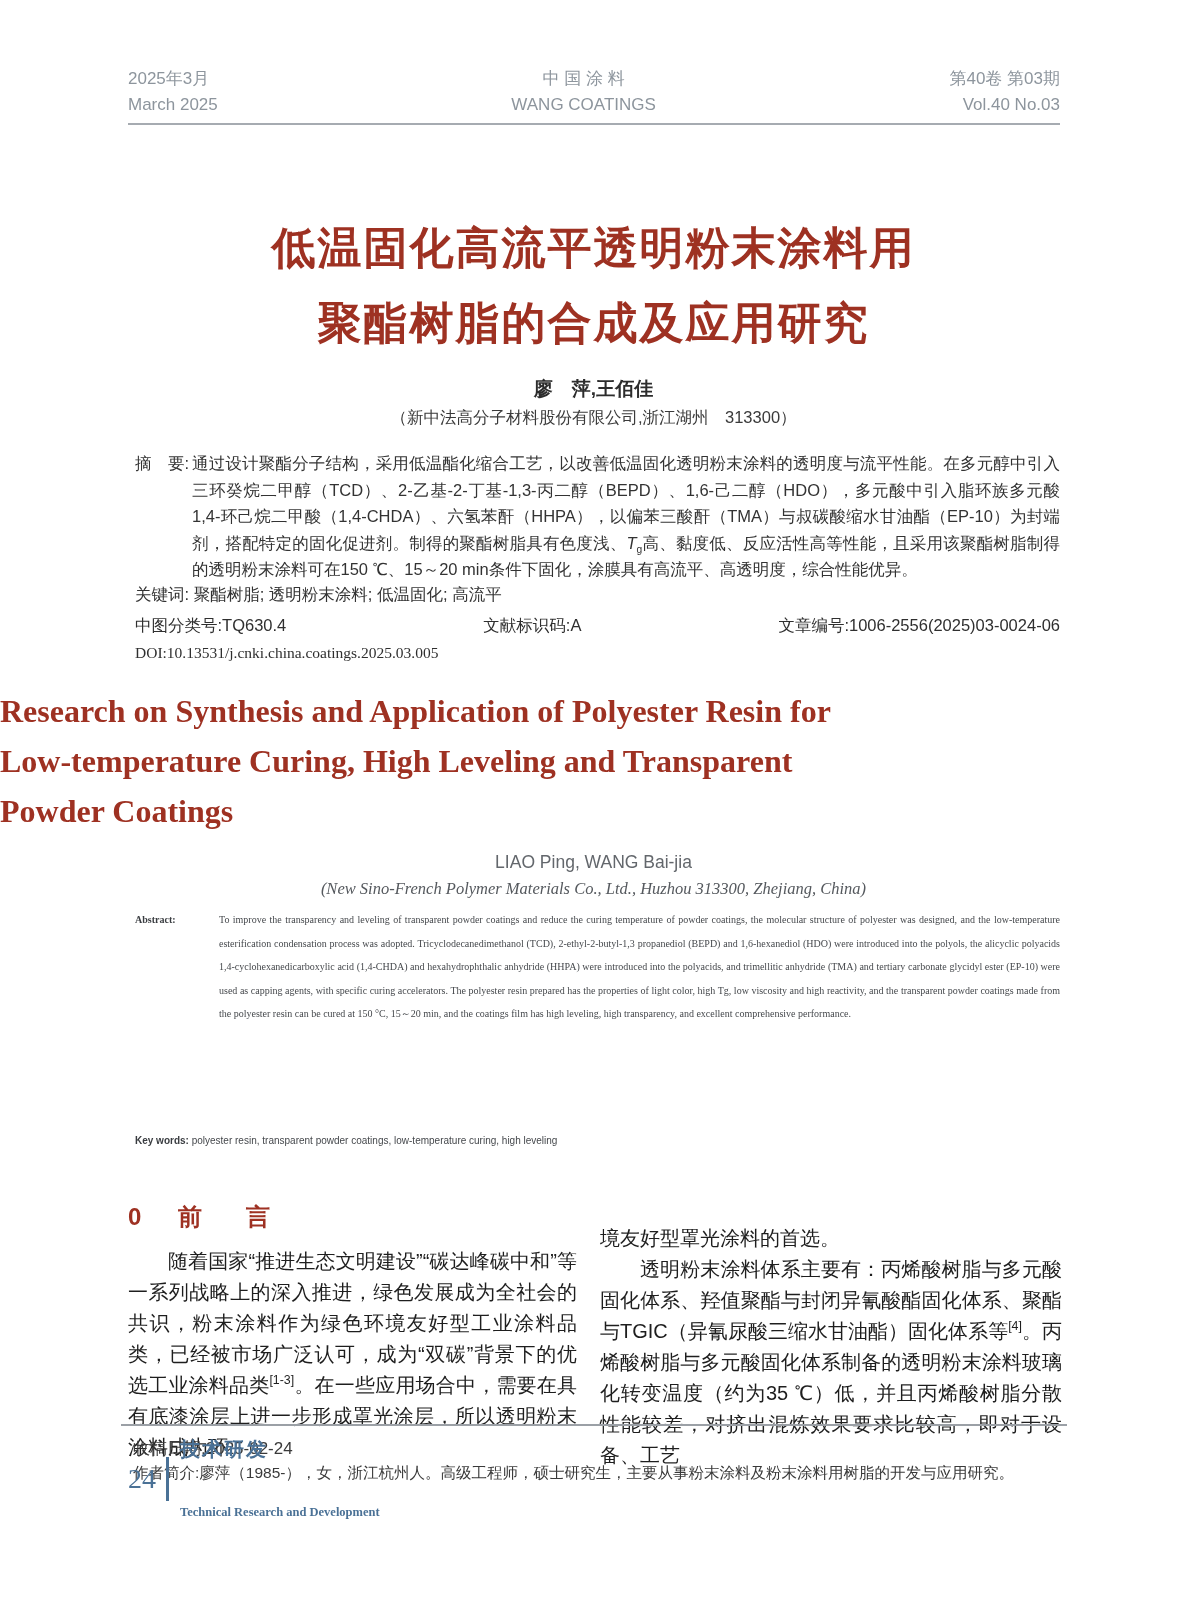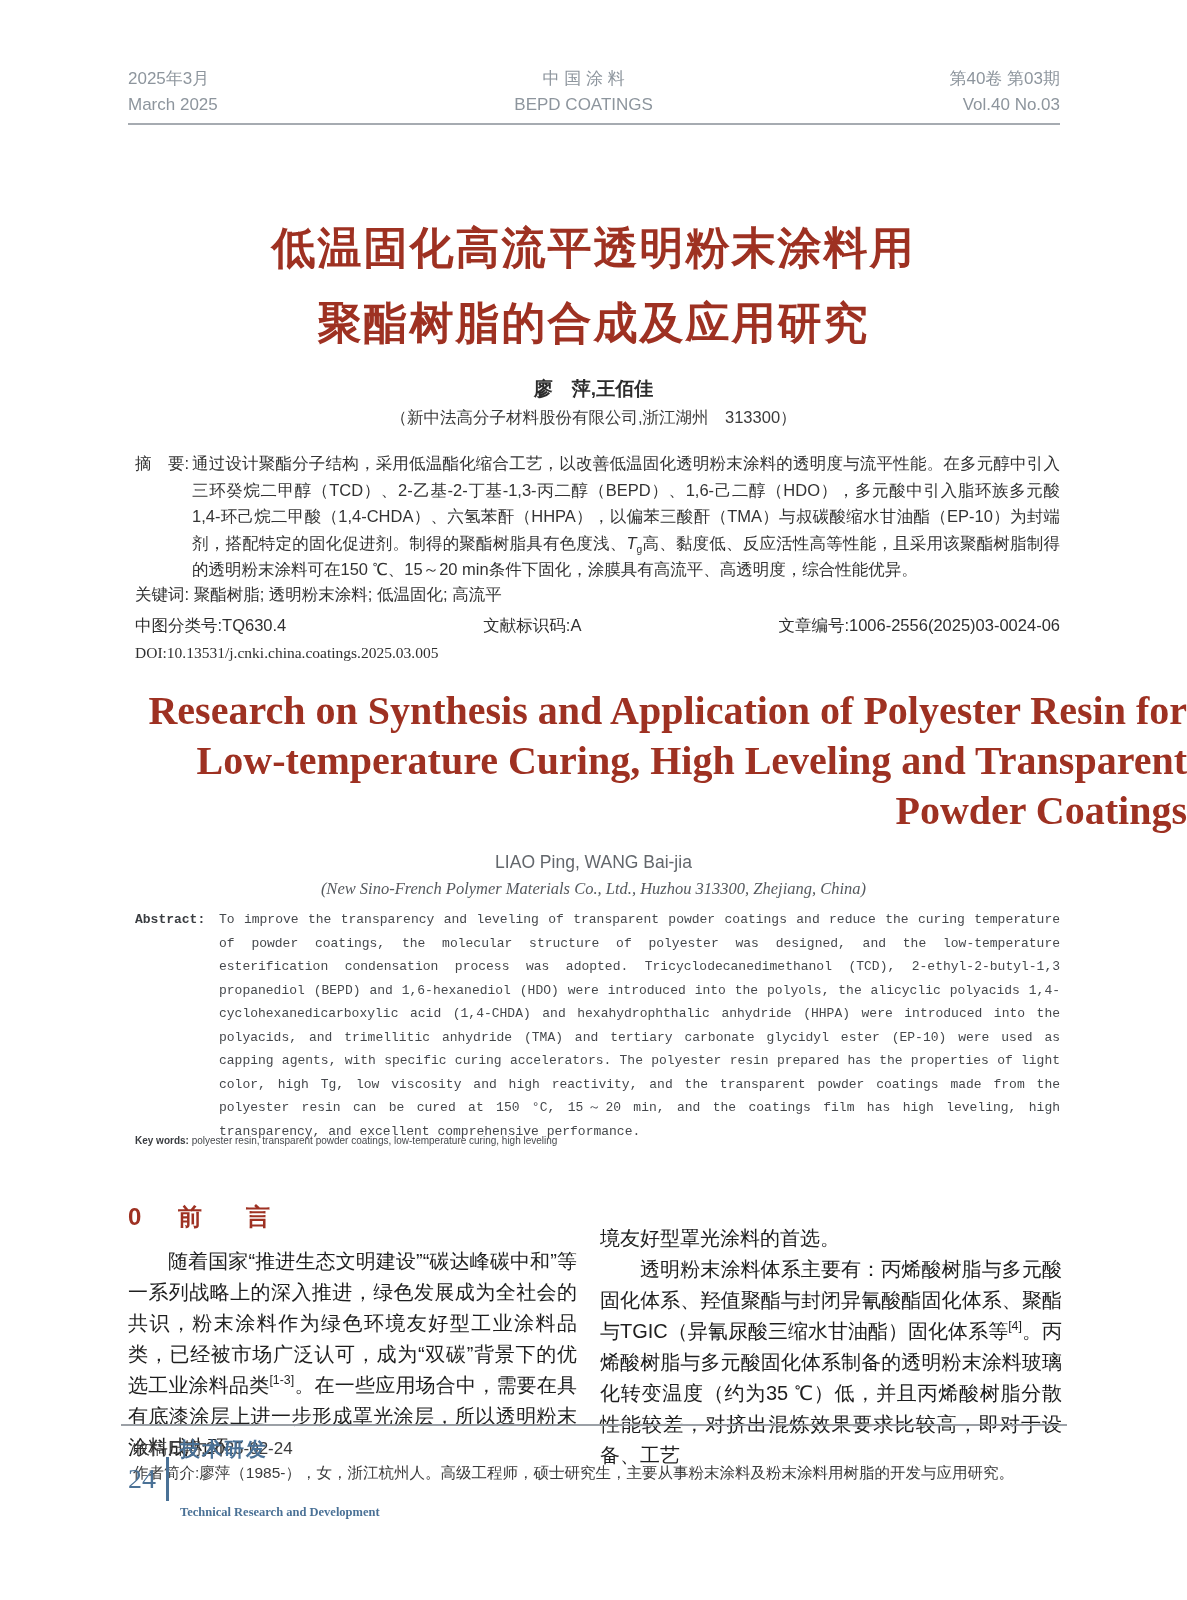--- a/index.html
+++ b/index.html
@@ -55,37 +55,37 @@
     position:absolute;left:135px;right:127px;top:599px;
     display:flex;justify-content:space-between;
     font-size:16.5px;color:#2f2f2f;
   }
   .doi-line{
     position:absolute;left:135px;top:628px;
     font-family:"Liberation Serif",serif;font-size:15.5px;color:#2f2f2f;
   }
   
   .title-en{
-    position:absolute;left:0;right:0;top:670px;text-align:right;
+    position:absolute;left:0;right:0;top:670px;text-align:left;
     font-family:"Liberation Serif",serif;font-weight:bold;
-    font-size:40px;line-height:50px;color:var(--accent-red);
+    font-size:32px;line-height:50px;color:var(--accent-red);
   }
   .authors-en{
     position:absolute;left:0;right:0;top:836px;text-align:center;
     font-size:17.5px;color:#63676c;
   }
   .affil-en{
     position:absolute;left:0;right:0;top:863px;text-align:center;
     font-family:"Liberation Serif",serif;font-style:italic;
     font-size:16.5px;color:#55595e;
   }
   
   .abstract-en{
     position:absolute;left:135px;width:925px;top:892px;
-    font-family:Liberation Mono, monospace;font-size:13px;line-height:23.5px;
+    font-family:Liberation Serif, serif;font-size:10px;line-height:23.5px;
     text-align:justify;color:#45484c;
     padding-left:84px;box-sizing:border-box;
   }
   .abstract-en .lbl{position:absolute;left:0;top:0;font-weight:bold;color:#3a3d41;}
   .kw-en{
     position:absolute;left:135px;width:925px;top:1119px;
     font-family:Liberation Sans, sans-serif;font-size:10px;color:#45484c;
   }
   .kw-en .lbl{font-weight:bold;color:#3a3d41;}
   
@@ -122,21 +122,21 @@
 
 <div class="page">
 
   <div class="jheader">
     <div class="l">
       <div>2025年3月</div>
       <div>March 2025</div>
     </div>
     <div class="c">
       <div>中 国 涂 料</div>
-      <div>BEPD COATINGS</div>
+      <div>WANG COATINGS</div>
     </div>
     <div class="r">
       <div>第40卷 第03期</div>
       <div>Vol.40  No.03</div>
     </div>
   </div>
 
   <div class="title-cn">
     <div>低温固化高流平透明粉末涂料用</div>
     <div>聚酯树脂的合成及应用研究</div>

